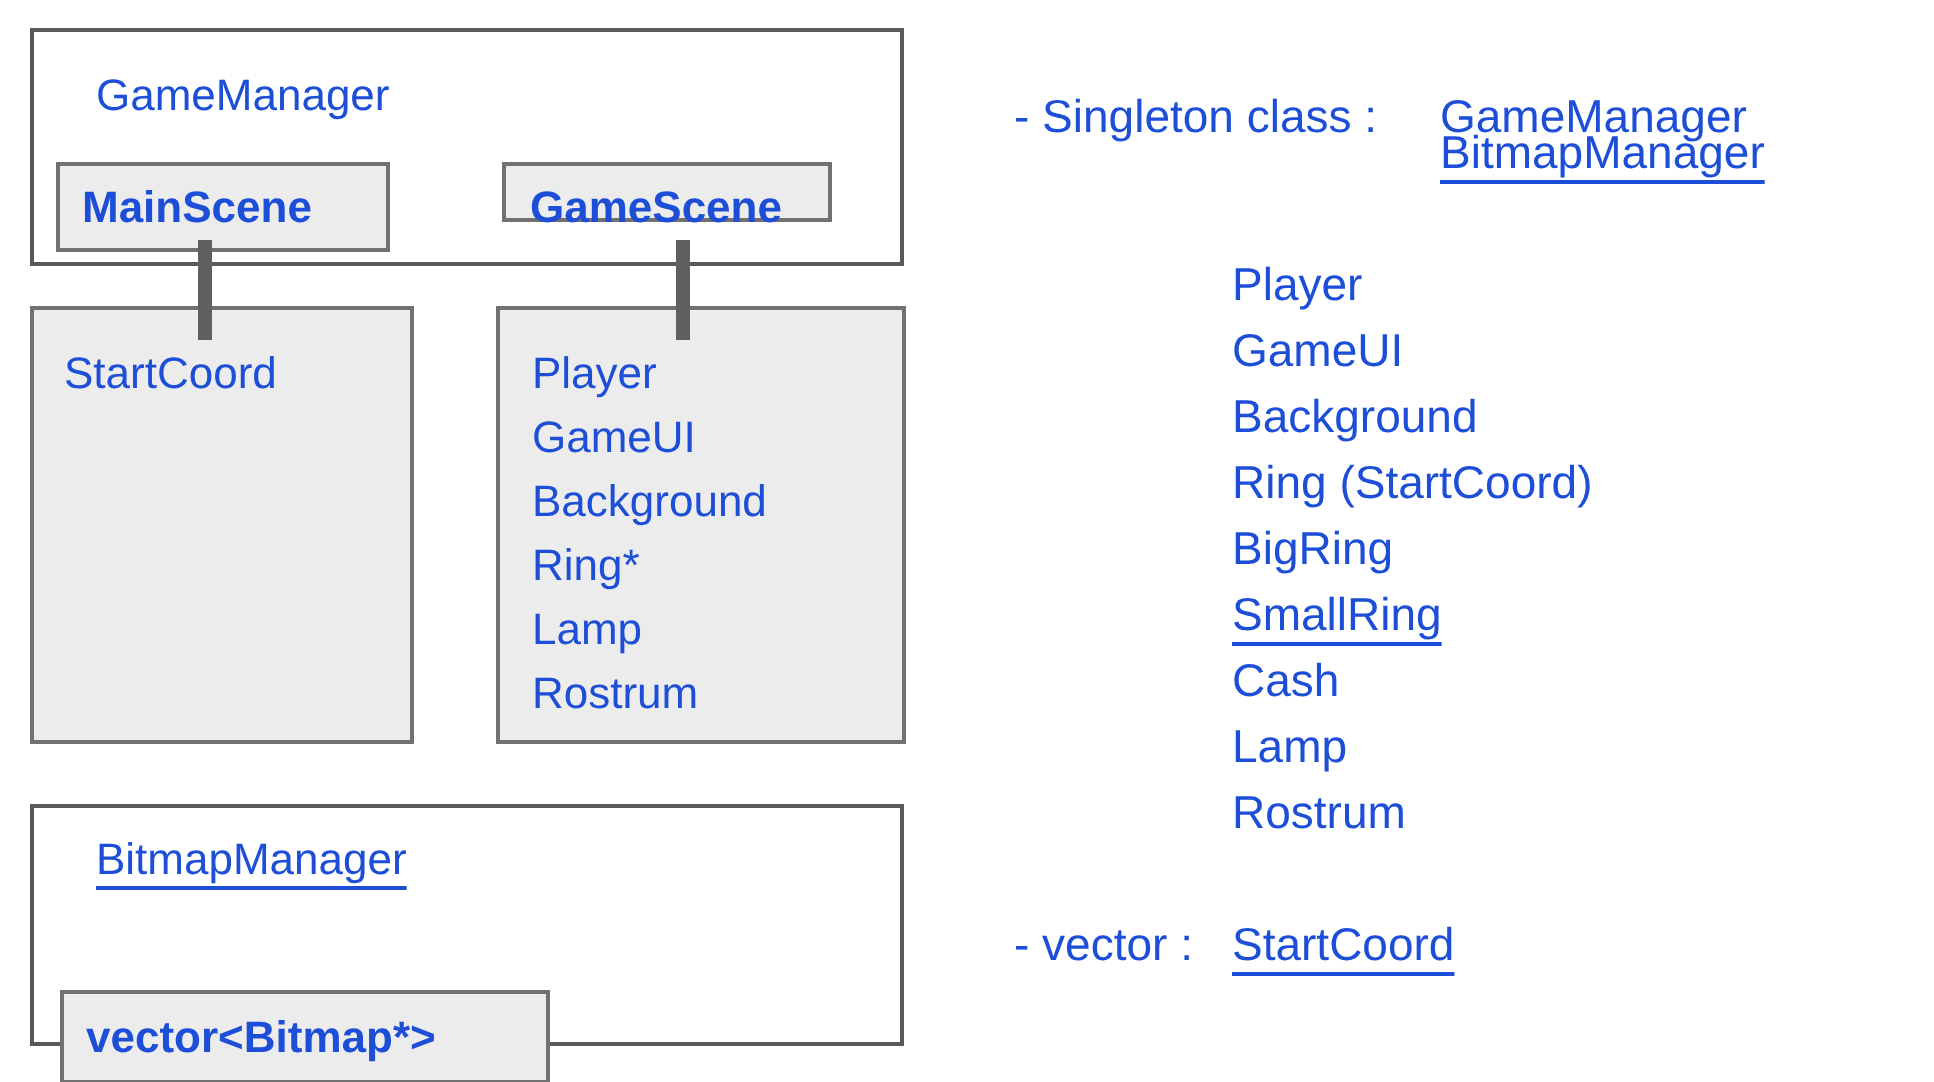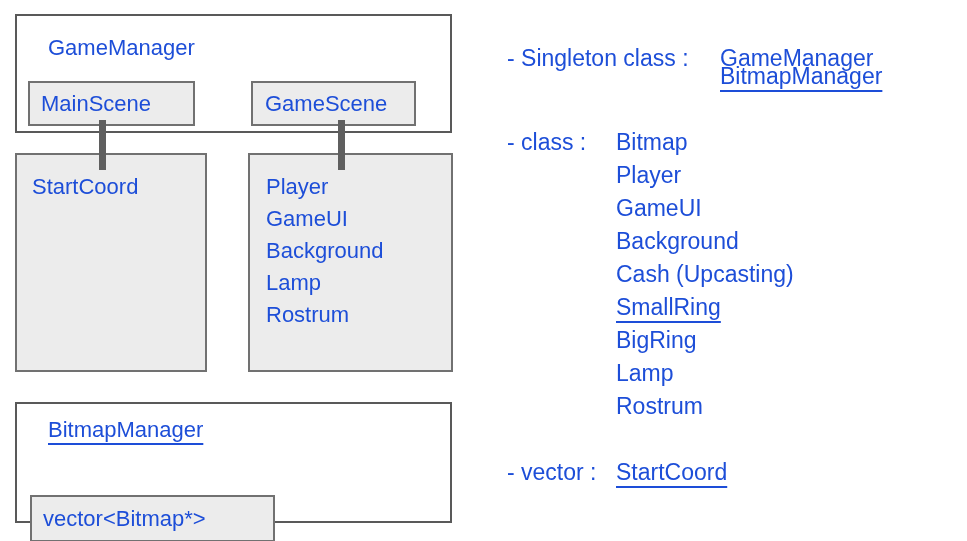--- a/index.html
+++ b/index.html
@@ -33,20 +33,21 @@
   }
   .box-title {
     position: absolute;
     font-size: 22px;
     white-space: nowrap;
   }
   .chip-label {
     position: absolute;
     font-size: 22px;
     white-space: nowrap;
+    font-weight: bold;
   }
   .member-list {
     position: absolute;
     font-size: 22px;
     line-height: 32px;
     white-space: nowrap;
   }
   .member-list div { height: 32px; }
 
   .connector {
@@ -83,36 +84,37 @@
 </head>
 <body>
 
 <div id="stage">
 
   <div class="outer-box" style="left:15px; top:14px; width:437px; height:119px;">
     <div class="box-title" style="left:31px; top:19px;">GameManager</div>
     <div class="gray-box" style="left:11px; top:65px; width:167px; height:45px;">
       <div class="chip-label" style="left:11px; top:8px;">MainScene</div>
     </div>
-    <div class="gray-box" style="left:234px; top:65px; width:165px; height:45px;">
+    <div class="gray-box" style="left:234px; top:65px; width:165px; height:30px;">
       <div class="chip-label" style="left:12px; top:8px;">GameScene</div>
     </div>
   </div>
 
   <div class="gray-box" style="left:15px; top:153px; width:192px; height:219px;">
     <div class="member-list" style="left:15px; top:16px;">
       <div>StartCoord</div>
     </div>
   </div>
 
   <div class="gray-box" style="left:248px; top:153px; width:205px; height:219px;">
     <div class="member-list" style="left:16px; top:16px;">
       <div>Player</div>
       <div>GameUI</div>
       <div>Background</div>
+      <div>Ring*</div>
       <div>Lamp</div>
       <div>Rostrum</div>
     </div>
   </div>
 
   <div class="connector" style="left:99px; top:120px; height:50px;"></div>
   <div class="connector" style="left:338px; top:120px; height:50px;"></div>
 
   <div class="outer-box" style="left:15px; top:402px; width:437px; height:121px;">
     <div class="box-title sq" style="left:31px; top:13px;">BitmapManager</div>
@@ -123,39 +125,39 @@
 
   <div id="notes">
     <div class="note-line">
       <span class="pfx-singleton">- Singleton class :</span><span>GameManager</span>
     </div>
     <div class="note-line">
       <span class="pfx-singleton"></span><span class="sq">BitmapManager</span>
     </div>
     <div class="note-line"></div>
     <div class="note-line">
-      <span class="pfx-class">- class :</span><span>Bitmap</span>
-    </div>
-    <div class="note-line">
       <span class="pfx-class"></span><span>Player</span>
     </div>
     <div class="note-line">
       <span class="pfx-class"></span><span>GameUI</span>
     </div>
     <div class="note-line">
       <span class="pfx-class"></span><span>Background</span>
     </div>
     <div class="note-line">
-      <span class="pfx-class"></span><span>Cash (Upcasting)</span>
+      <span class="pfx-class"></span><span>Ring (StartCoord)</span>
+    </div>
+    <div class="note-line">
+      <span class="pfx-class"></span><span>BigRing</span>
     </div>
     <div class="note-line">
       <span class="pfx-class"></span><span class="sq">SmallRing</span>
     </div>
     <div class="note-line">
-      <span class="pfx-class"></span><span>BigRing</span>
+      <span class="pfx-class"></span><span>Cash</span>
     </div>
     <div class="note-line">
       <span class="pfx-class"></span><span>Lamp</span>
     </div>
     <div class="note-line">
       <span class="pfx-class"></span><span>Rostrum</span>
     </div>
     <div class="note-line"></div>
     <div class="note-line">
       <span class="pfx-class">- vector :</span><span class="sq">StartCoord</span>

